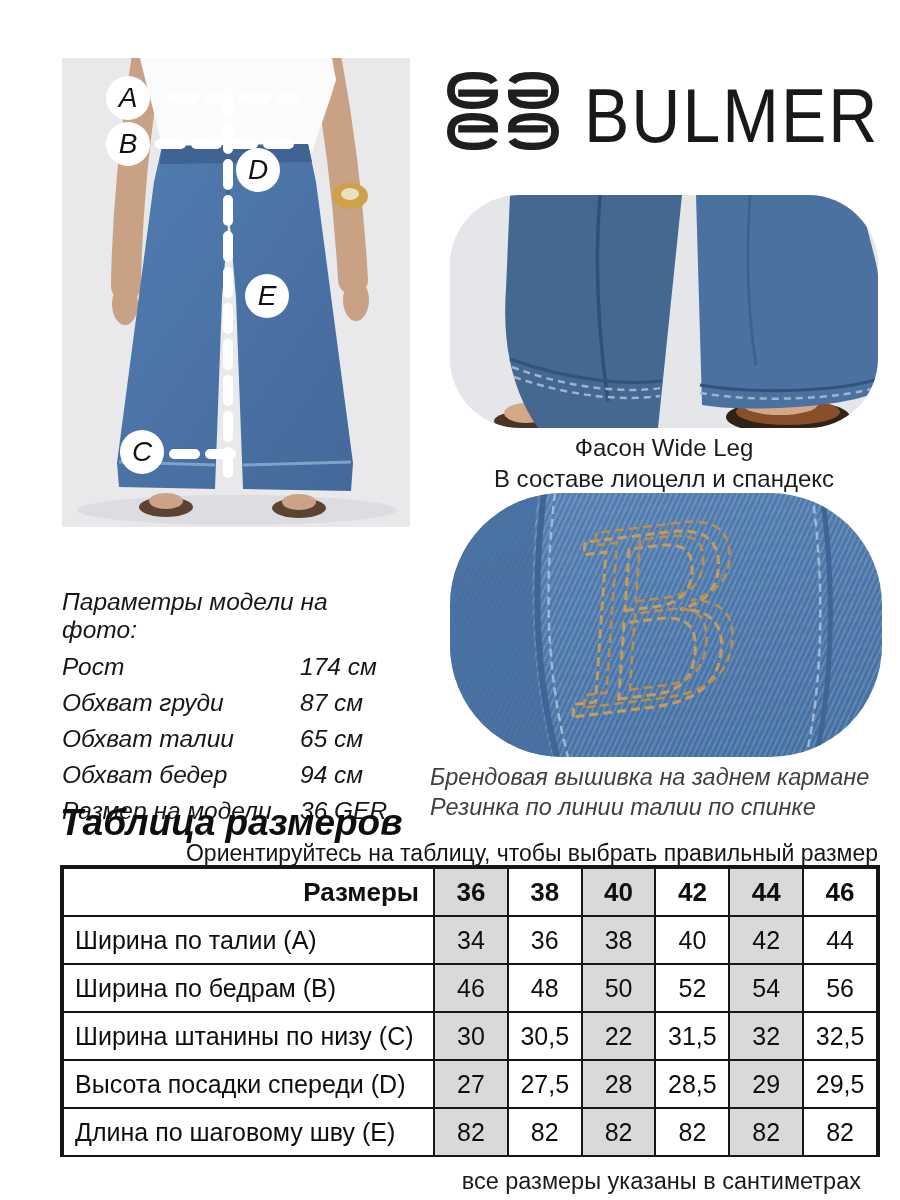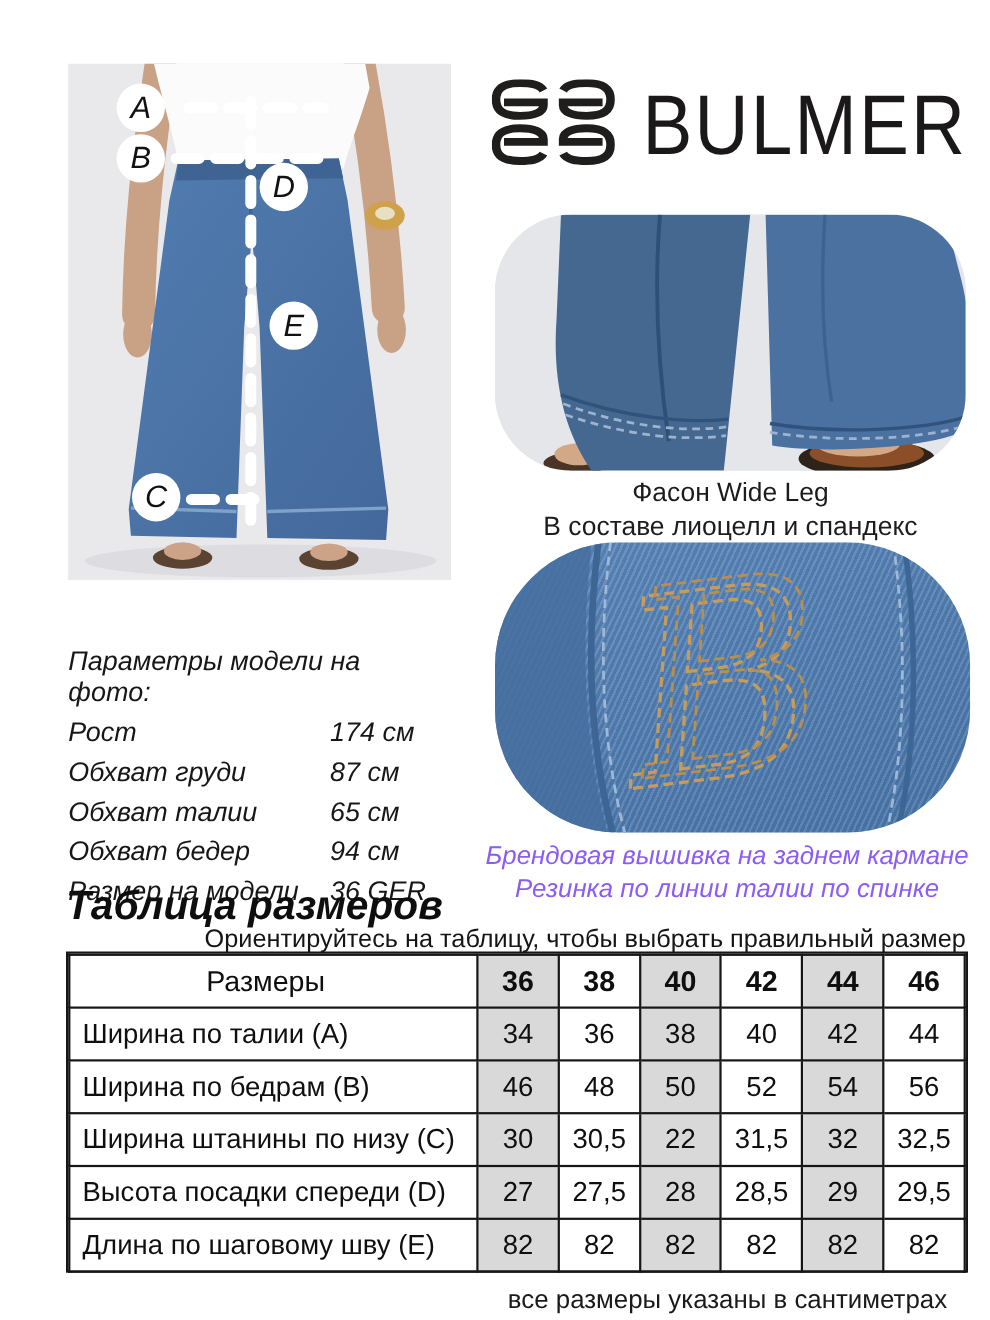--- a/index.html
+++ b/index.html
@@ -27,40 +27,40 @@
     font-size:24px; line-height:31px; color:#1c1c1c; }
 
   
   .pocket-photo { position:absolute; left:450px; top:493px; width:432px; height:264px; border-radius:112px;
     overflow:hidden;
     background:
       repeating-linear-gradient(115deg, rgba(255,255,255,0.10) 0 2px, rgba(18,48,92,0.10) 2px 5px),
       linear-gradient(160deg,#5e8abc 0%, #5480b2 45%, #4a76a8 100%);
   }
   .pocket-photo svg { position:absolute; left:0; top:0; }
-  .pocket-caption { position:absolute; left:430px; top:762px; width:462px; text-align:center;
-    font-style:italic; font-size:23.5px; line-height:30px; color:#8b5cf6; }
+  .pocket-caption { position:absolute; left:430px; top:762px; width:462px; 
+    font-style:italic; font-size:23.5px; line-height:30px; color:#404040; }
 
   
   .model-params { position:absolute; left:62px; top:588px; width:336px; font-style:italic; font-size:24.5px; color:#171717; }
   .model-params .params-title { margin-bottom:9px; }
   .param-row { display:flex; margin-bottom:8px;font-style:italic; }
   .param-label { flex:1; }
   .param-value { width:98px; text-align:left; }
 
   
   .table-title { position:absolute; left:60px; top:802px; font-size:37px; font-weight:bold; font-style:italic; color:#0e0e0e; }
   .table-subtitle { position:absolute; left:62px; top:840px; width:816px; text-align:right;
     font-size:23px; color:#151515; }
   .size-table { position:absolute; left:62px; top:867px; width:816px; border-collapse:collapse;
     table-layout:fixed; font-size:25px; color:#0f0f0f; }
   .size-table th, .size-table td { border:2px solid #161616; height:48px; padding:0; text-align:center;
     font-weight:normal; background:#ffffff; }
   .size-table col.label-col { width:371px; }
-  .size-table .corner-cell { padding-right:14px; font-weight:normal; font-size:26px; }
+  .size-table .corner-cell { text-align:right; padding-right:14px; font-weight:bold; font-size:26px; }
   .size-table .size-head { font-weight:bold; font-size:26px; }
   .size-table .row-label { text-align:left; padding-left:11px; font-size:25px; }
   .size-table .shade { background:#d9d9d9; }
   .table-outline { position:absolute; left:60px; top:865px; width:820px; height:292px;
     border:2px solid #161616; pointer-events:none; }
   .table-note { position:absolute; left:45px; top:1168px; width:816px; text-align:right;
     font-size:23.5px; color:#1a1a1a; }
 </style>
 </head>
 <body>

